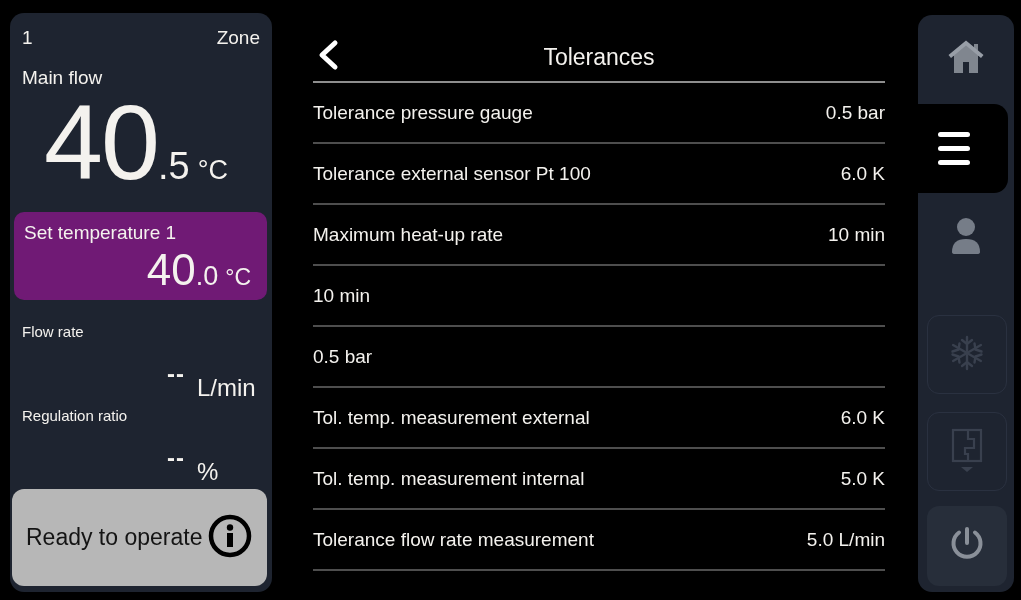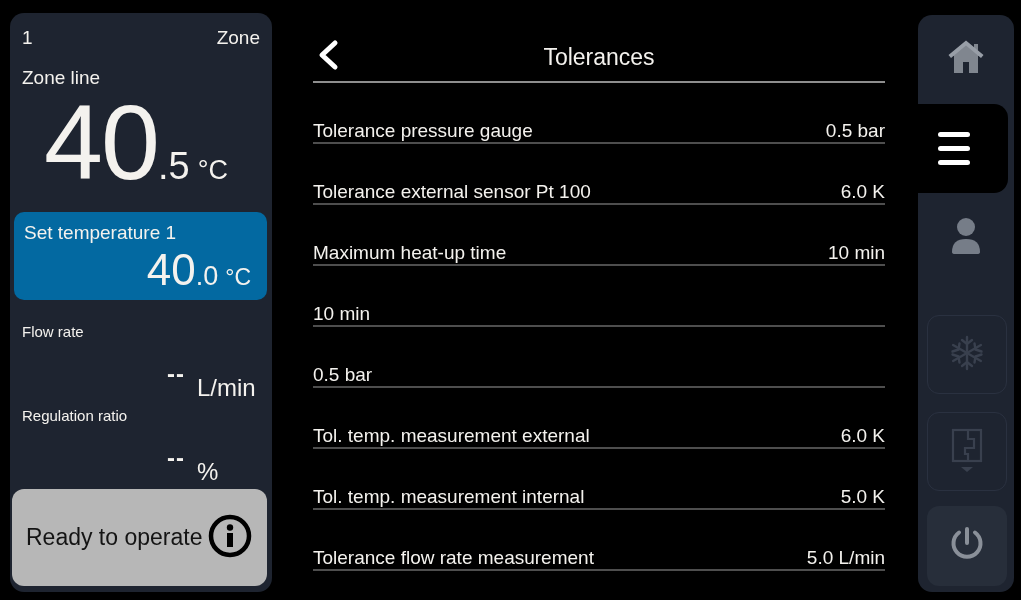--- a/index.html
+++ b/index.html
@@ -12,41 +12,41 @@
     background:#1e2430;border-radius:14px;}
   .zone-row{position:absolute;left:12px;right:12px;top:14px;display:flex;
     justify-content:space-between;font-size:19px;}
   .line-name{position:absolute;left:12px;top:54px;font-size:19px;}
   .main-temp{position:absolute;left:0;right:10px;top:76px;display:flex;
     align-items:baseline;justify-content:center;}
   .main-temp .big{font-size:106px;line-height:1;letter-spacing:-2px;}
   .main-temp .frac{font-size:38px;}
   .main-temp .unit{font-size:27px;margin-left:8px;}
   .set-card{position:absolute;left:4px;right:5px;top:199px;height:88px;
-    background:#0369a1;border-radius:10px;cursor:pointer;}
+    background:#701a75;border-radius:10px;cursor:pointer;}
   .set-card .lbl{position:absolute;left:10px;top:10px;font-size:19px;}
   .set-card .val{position:absolute;right:16px;bottom:8px;display:flex;align-items:baseline;}
   .set-card .val .big{font-size:44px;line-height:1;}
   .set-card .val .frac{font-size:27px;}
   .set-card .val .unit{font-size:23px;margin-left:7px;}
   .meas-label{position:absolute;left:12px;font-size:15px;}
   .meas-row{position:absolute;left:0;right:0;height:30px;}
   .meas-row .dashes{position:absolute;right:87px;top:0;font-size:24px;font-weight:bold;letter-spacing:1px;}
   .meas-row .unit{position:absolute;left:187px;top:14px;font-size:24px;}
   .status-card{position:absolute;left:2px;right:5px;top:476px;height:97px;
     background:#b7b7b7;border-radius:12px;display:flex;align-items:center;
     padding:0 14px;cursor:pointer;}
   .status-card .txt{flex:1;font-size:23px;color:#141414;}
 
   
   .content{position:absolute;left:313px;top:0;width:572px;}
   .c-header{position:relative;height:83px;border-bottom:2px solid #8e8e8e;}
   .back-btn{position:absolute;left:0;top:38px;width:34px;height:34px;cursor:pointer;}
   .c-title{position:absolute;left:0;right:0;top:44px;text-align:center;font-size:23px;}
-  .trow{height:61px;display:flex;align-items:flex-end;justify-content:space-between;
+  .trow{height:61px;display:flex;align-items:center;justify-content:space-between;
     border-bottom:2px solid #4e4e4e;font-size:19px;cursor:pointer;}
 
   
   .side-panel{position:absolute;left:918px;top:15px;width:96px;height:577px;
     background:#1e2430;border-radius:14px;}
   .side-active{position:absolute;left:900px;top:104px;width:108px;height:89px;
     background:#000;border-radius:0 14px 14px 0;}
   .side-btn{position:absolute;display:flex;align-items:center;justify-content:center;cursor:pointer;}
   .btn-home{left:918px;top:15px;width:96px;height:89px;}
   .btn-menu{left:900px;top:104px;width:108px;height:89px;}
@@ -60,21 +60,21 @@
 </head>
 <body>
 
 <div class="screen">
 
   <div class="zone-panel">
     <div class="zone-row">
       <span>1</span>
       <span>Zone</span>
     </div>
-    <div class="line-name">Zone line</div>
+    <div class="line-name">Main flow</div>
 
     <div class="main-temp">
       <span class="big">40</span>
       <span class="frac">.5</span>
       <span class="unit">°C</span>
     </div>
 
     <div class="set-card">
       <div class="lbl">Set temperature 1</div>
       <div class="val">
@@ -121,21 +121,21 @@
     <div>
       <div class="trow">
         <span>Tolerance pressure gauge</span>
         <span>0.5 bar</span>
       </div>
       <div class="trow">
         <span>Tolerance external sensor Pt 100</span>
         <span>6.0 K</span>
       </div>
       <div class="trow">
-        <span>Maximum heat-up time</span>
+        <span>Maximum heat-up rate</span>
         <span>10 min</span>
       </div>
       <div class="trow">
         <span>10 min</span>
       </div>
       <div class="trow">
         <span>0.5 bar</span>
       </div>
       <div class="trow">
         <span>Tol. temp. measurement external</span>

